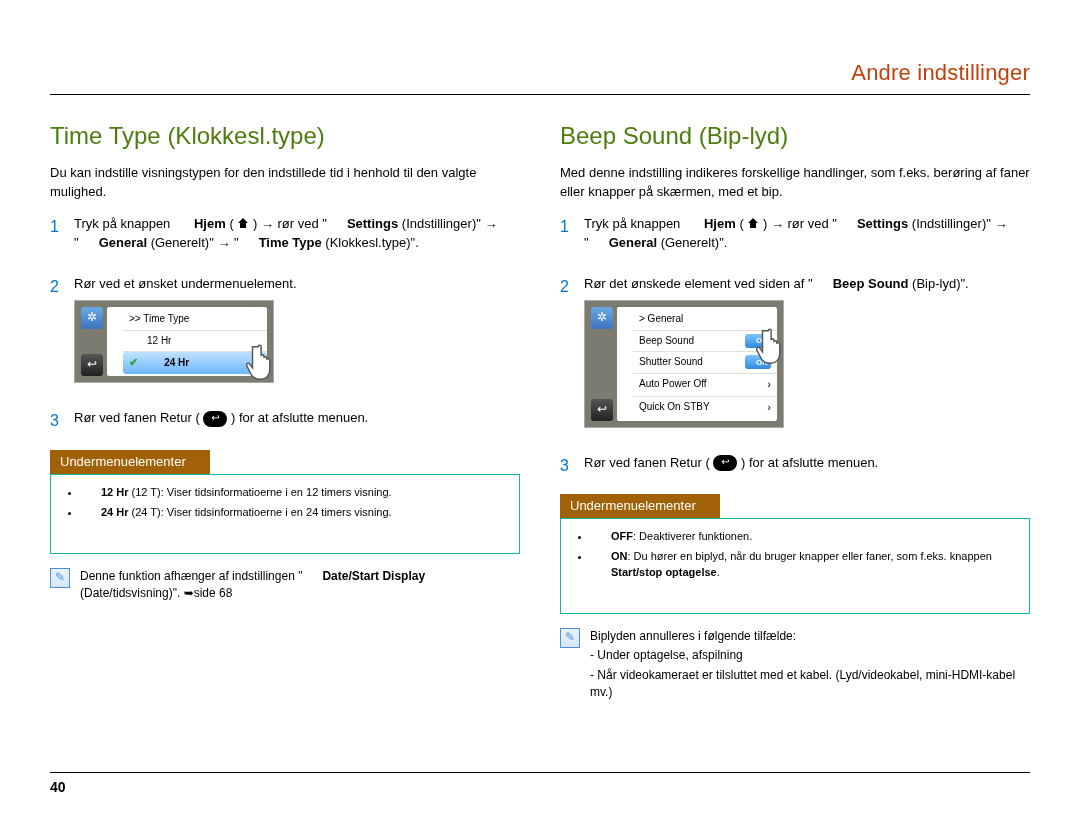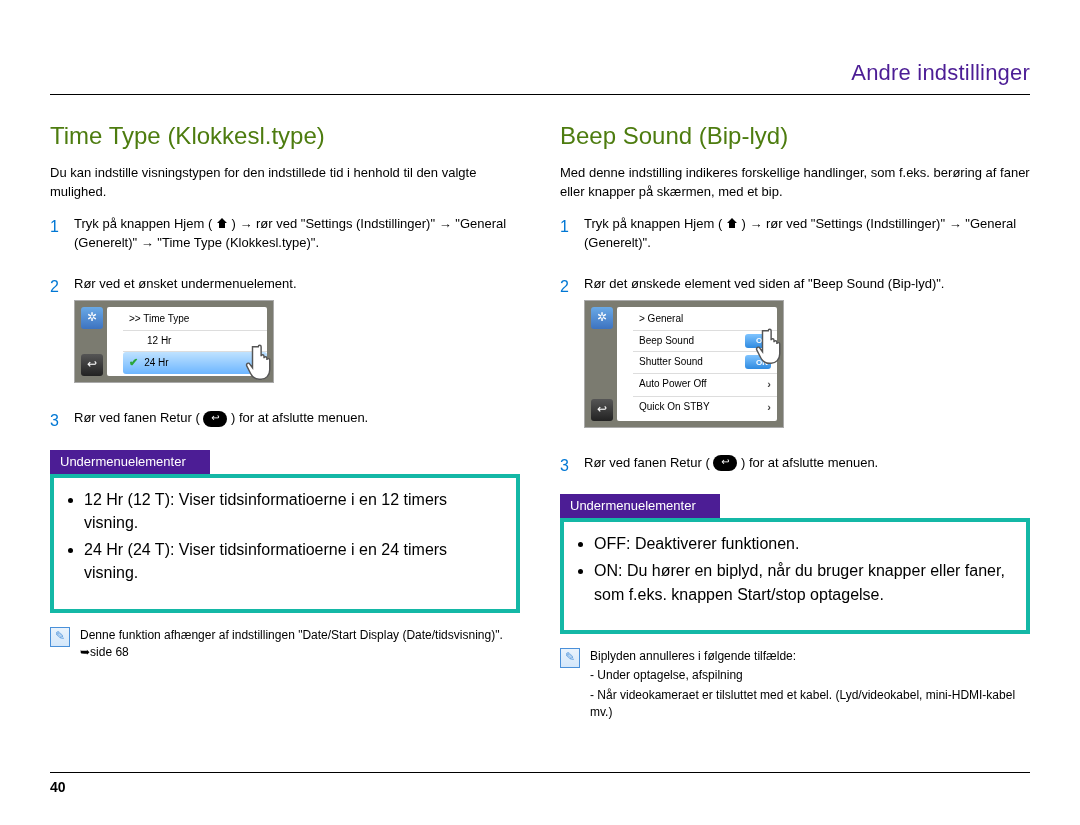--- a/index.html
+++ b/index.html
@@ -13,21 +13,21 @@
   }
   .page {
     padding: 60px 50px 30px 50px;
     width: 1080px;
     height: 825px;
     position: relative;
   }
   .running-head {
     text-align: right;
     font-size: 22px;
-    color: #4c1d95;
+    color: #c2410c;
     border-bottom: 1px solid #000;
     padding-bottom: 8px;
     margin-bottom: 24px;
     letter-spacing: 0.2px;
   }
   .cols {
     display: flex;
     gap: 40px;
   }
   .col {
@@ -66,21 +66,21 @@
     align-items: center;
     justify-content: center;
     width: 24px; height: 16px;
     border-radius: 8px;
     background: #000;
     color: #fff;
     font-size: 10px;
     vertical-align: middle;
     padding-bottom:1px;
   }
-  strong { font-weight: 400; }
+  strong { font-weight: 700; margin-left: 20px; }
 
   
   .screen {
     background: #7b7b70;
     width: 200px;
     padding: 6px;
     border: 1px solid #aaa;
     position: relative;
     margin: 4px 0 10px 0;
   }
@@ -136,31 +136,31 @@
     background: linear-gradient(#7fc4ff,#2e8ae0);
     color:#fff; font-size:8px; font-weight:700;
     border-radius:3px; width:26px; height:14px;
     display:inline-flex; align-items:center; justify-content:flex-end;
     padding:0 3px;
   }
   .chev { color:#444; font-size:11px; font-weight:700; }
 
   
   .sub-head {
-    background: #4c1d95;
+    background: #a16207;
     color: #fff;
     font-size: 13px;
     padding: 3px 10px;
     width: 160px;
     margin-top: 10px;
   }
   .sub-box {
-    border: 4px solid #14b8a6;
-    padding: 10px 14px 20px 14px;
-    font-size: 16px;
+    border: 1px solid #14b8a6;
+    padding: 10px 14px 28px 14px;
+    font-size: 11px;
     margin-top: -1px;
   }
   .sub-box ul { list-style: disc; padding-left: 16px; }
   .sub-box li { margin-bottom: 4px; }
 
   .note-row {
     display:flex;
     gap:10px;
     margin-top:14px;
     font-size:12px;

